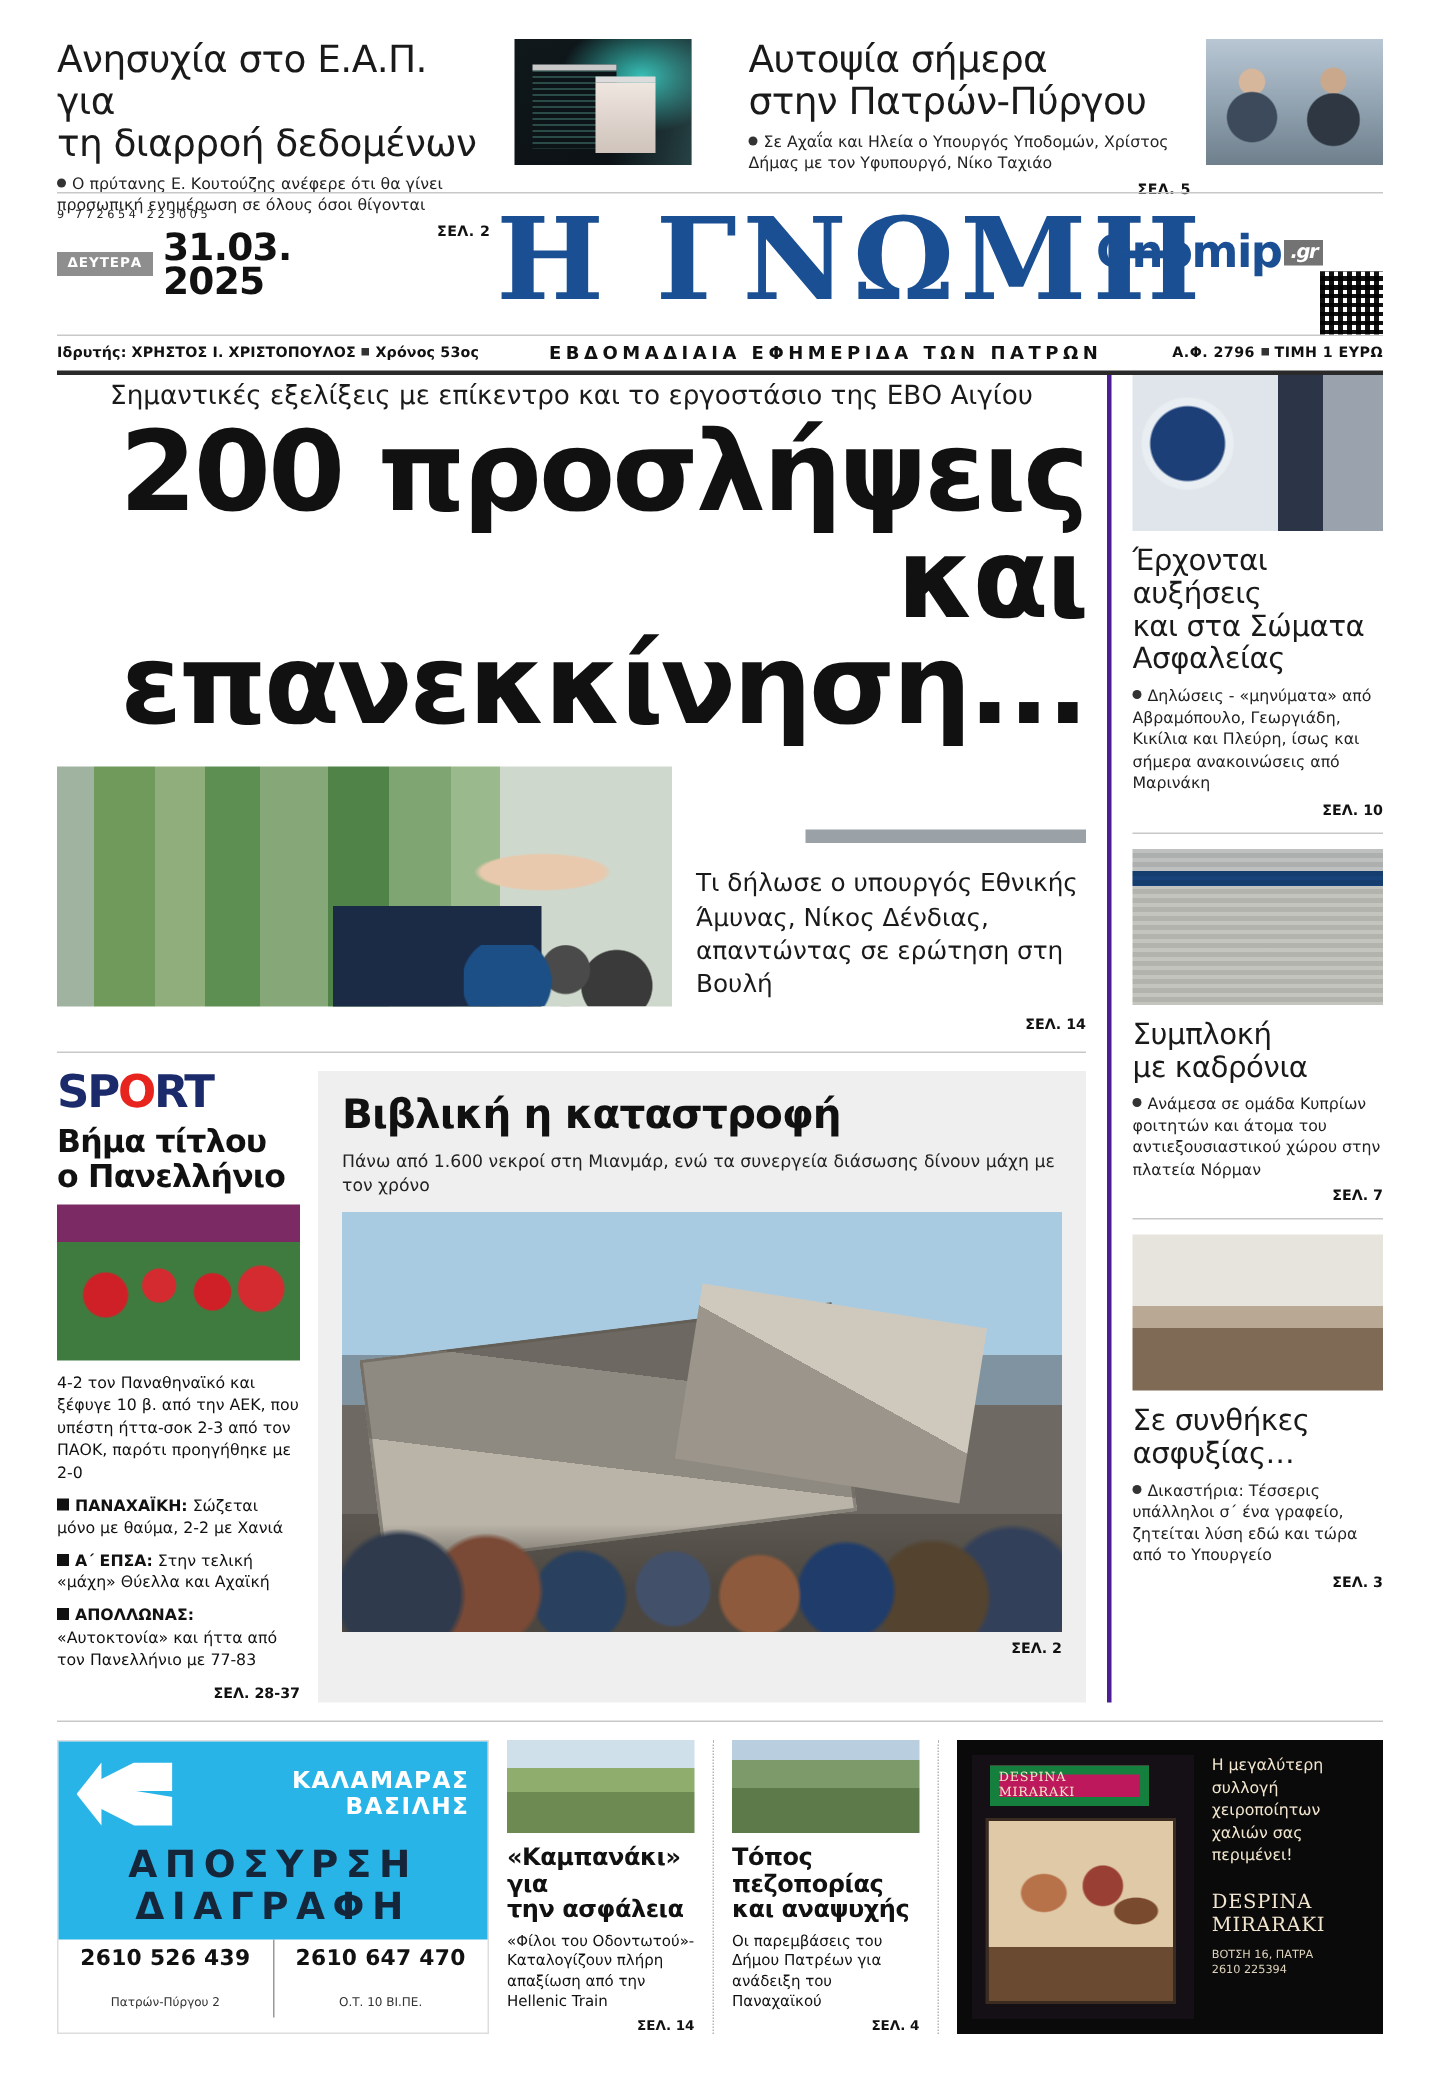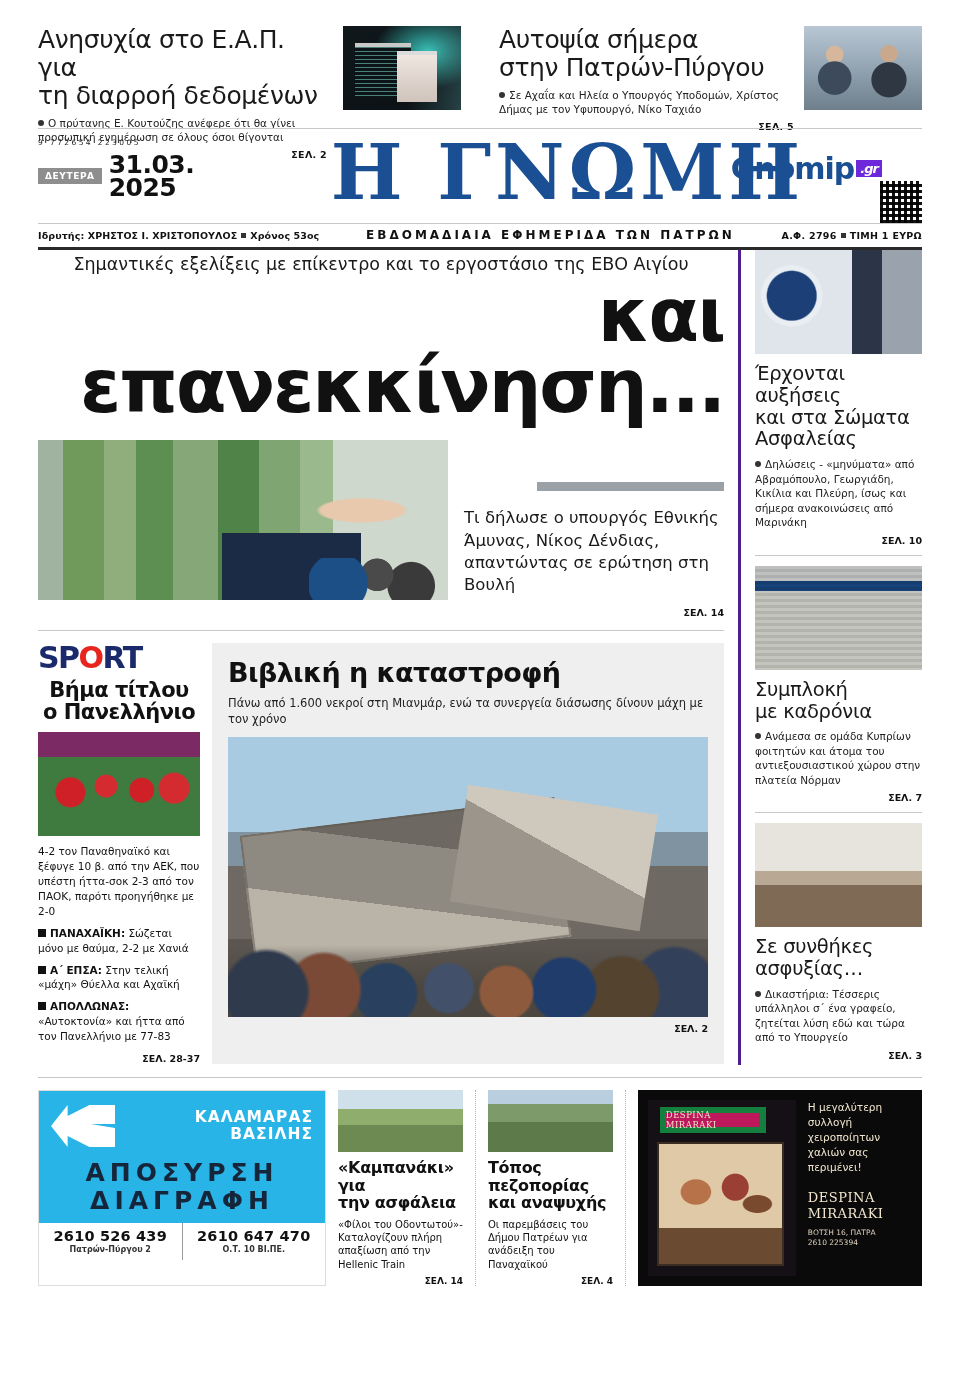--- a/index.html
+++ b/index.html
@@ -99,21 +99,21 @@
     font-family: "DejaVu Serif", "Liberation Serif", serif;
     font-size: 76px; font-weight: bold; color: #1a4f93;
     letter-spacing: 4px; line-height: 1; margin-top: -2px;
   }
   .gnomip {
     position: absolute; right: 40px; top: 14px;
     font-size: 30px; font-weight: bold; color: #1a4f93;
     letter-spacing: -1px; font-family: "DejaVu Sans", sans-serif;
   }
   .gnomip .gr {
-    display: inline-block; background: #6d28d9; color: #fff; font-size: 13px;
+    display: inline-block; background: #737373; color: #fff; font-size: 13px;
     padding: 1px 4px; vertical-align: 6px; margin-left: 2px; font-style: italic;
   }
   .qr {
     position: absolute; right: 0; top: 44px; width: 42px; height: 42px;
     background:
       repeating-linear-gradient(90deg, #111 0 3px, #fff 3px 6px),
       repeating-linear-gradient(0deg, #111 0 3px, #fff 3px 6px);
     background-blend-mode: multiply;
   }
   .mast-footer {
@@ -161,21 +161,21 @@
   .deck-ref { font-size: 9.5px; font-weight: bold; text-align: right; margin-top: 10px; }
   .rule { border-top: 1px solid #c8c8c8; margin: 12px 0; }
 
   
   .row2 { display: flex; gap: 0; margin-top: 8px; }
   .sport-col { width: 174px; flex: none; padding-right: 12px; }
   .feature-col { flex: 1; background: #efefef; padding: 16px 16px 12px; }
 
   .sport-logo { font-size: 30px; font-weight: bold; color: #1b2a6b; letter-spacing: -1.5px; line-height: 1; }
   .sport-logo .o { color: #e8241f; }
-  .sport-head { font-size: 21px; font-weight: bold; line-height: 1.08; margin-top: 6px; letter-spacing: -.5px; text-align: center; }
+  .sport-head { font-size: 21px; font-weight: bold; line-height: 1.08; margin-top: 6px; letter-spacing: -.5px; }
   .sport-photo {
     width: 100%; height: 104px; margin-top: 8px;
     background:
       radial-gradient(circle at 20% 58%, #cf2027 0 10%, rgba(0,0,0,0) 11%),
       radial-gradient(circle at 42% 52%, #d42b30 0 10%, rgba(0,0,0,0) 11%),
       radial-gradient(circle at 64% 56%, #cf2027 0 10%, rgba(0,0,0,0) 11%),
       radial-gradient(circle at 84% 54%, #d42b30 0 10%, rgba(0,0,0,0) 11%),
       linear-gradient(180deg, #7b2a63 0 24%, #3f7b3f 24% 100%);
   }
   .sport-body { font-size: 10.5px; line-height: 1.42; margin-top: 8px; }
@@ -253,21 +253,21 @@
     position: absolute; inset: 0;
     background: #fff;
     clip-path: polygon(0% 50%, 26% 8%, 26% 30%, 60% 8%, 100% 8%, 100% 46%, 62% 46%, 100% 54%, 100% 92%, 60% 92%, 26% 70%, 26% 92%);
   }
   .ad-name { color: #fff; font-size: 15.5px; font-weight: bold; line-height: 1.12; letter-spacing: 1px; text-align: right; flex:1; }
   .ad-big { color: #15263a; font-size: 25px; font-weight: bold; letter-spacing: 5px; text-align: center; line-height: 1.12; margin-top: 8px; }
   .ad-phones { display: flex; }
   .ad-phone { flex: 1; text-align: center; padding: 5px 2px 6px; }
   .ad-phone:first-child { border-right: 1px solid #999; }
   .ad-phone .num { font-size: 14.5px; font-weight: bold; letter-spacing: .2px; }
-  .ad-phone .addr { font-size: 8px; margin-top: 1px; color: #333; font-weight: bold; }
+  .ad-phone .addr { font-size: 8px; margin-top: 16px; color: #333; }
 
   .mini-col { width: 150px; flex: none; padding: 0 12px; border-right: 1px dotted #b5b5b5; }
   .mini-col:first-of-type { border-left: 1px solid #e0e0e0; }
   .mini-photo { width: 100%; height: 62px; }
   .ph-train {
     background:
       linear-gradient(180deg, #cfe0ea 0 30%, #8fae6e 30% 56%, #6d8a52 56% 100%),
       radial-gradient(ellipse at 40% 54%, #e8e8e8 0 18%, rgba(0,0,0,0) 19%);
   }
   .ph-trail {
@@ -369,20 +369,21 @@
     </div>
   </div>
 
   <div class="body-grid">
 
     <div class="col-main">
 
       <div>
         <div class="kicker">Σημαντικές εξελίξεις με επίκεντρο και το εργοστάσιο της ΕΒΟ Αιγίου</div>
         <div class="lead-head">
+          <span class="l1">200 προσλήψεις</span>
           <span class="l2">και επανεκκίνηση...</span>
         </div>
         <div class="lead-lower">
           <div class="lead-photo photo"></div>
           <div class="lead-deck">
             <div class="deck-bar"></div>
             <div class="deck-text">Τι δήλωσε ο υπουργός Εθνικής Άμυνας, Νίκος Δένδιας, απαντώντας σε ερώτηση στη Βουλή</div>
             <div class="deck-ref">ΣΕΛ. 14</div>
           </div>
         </div>

